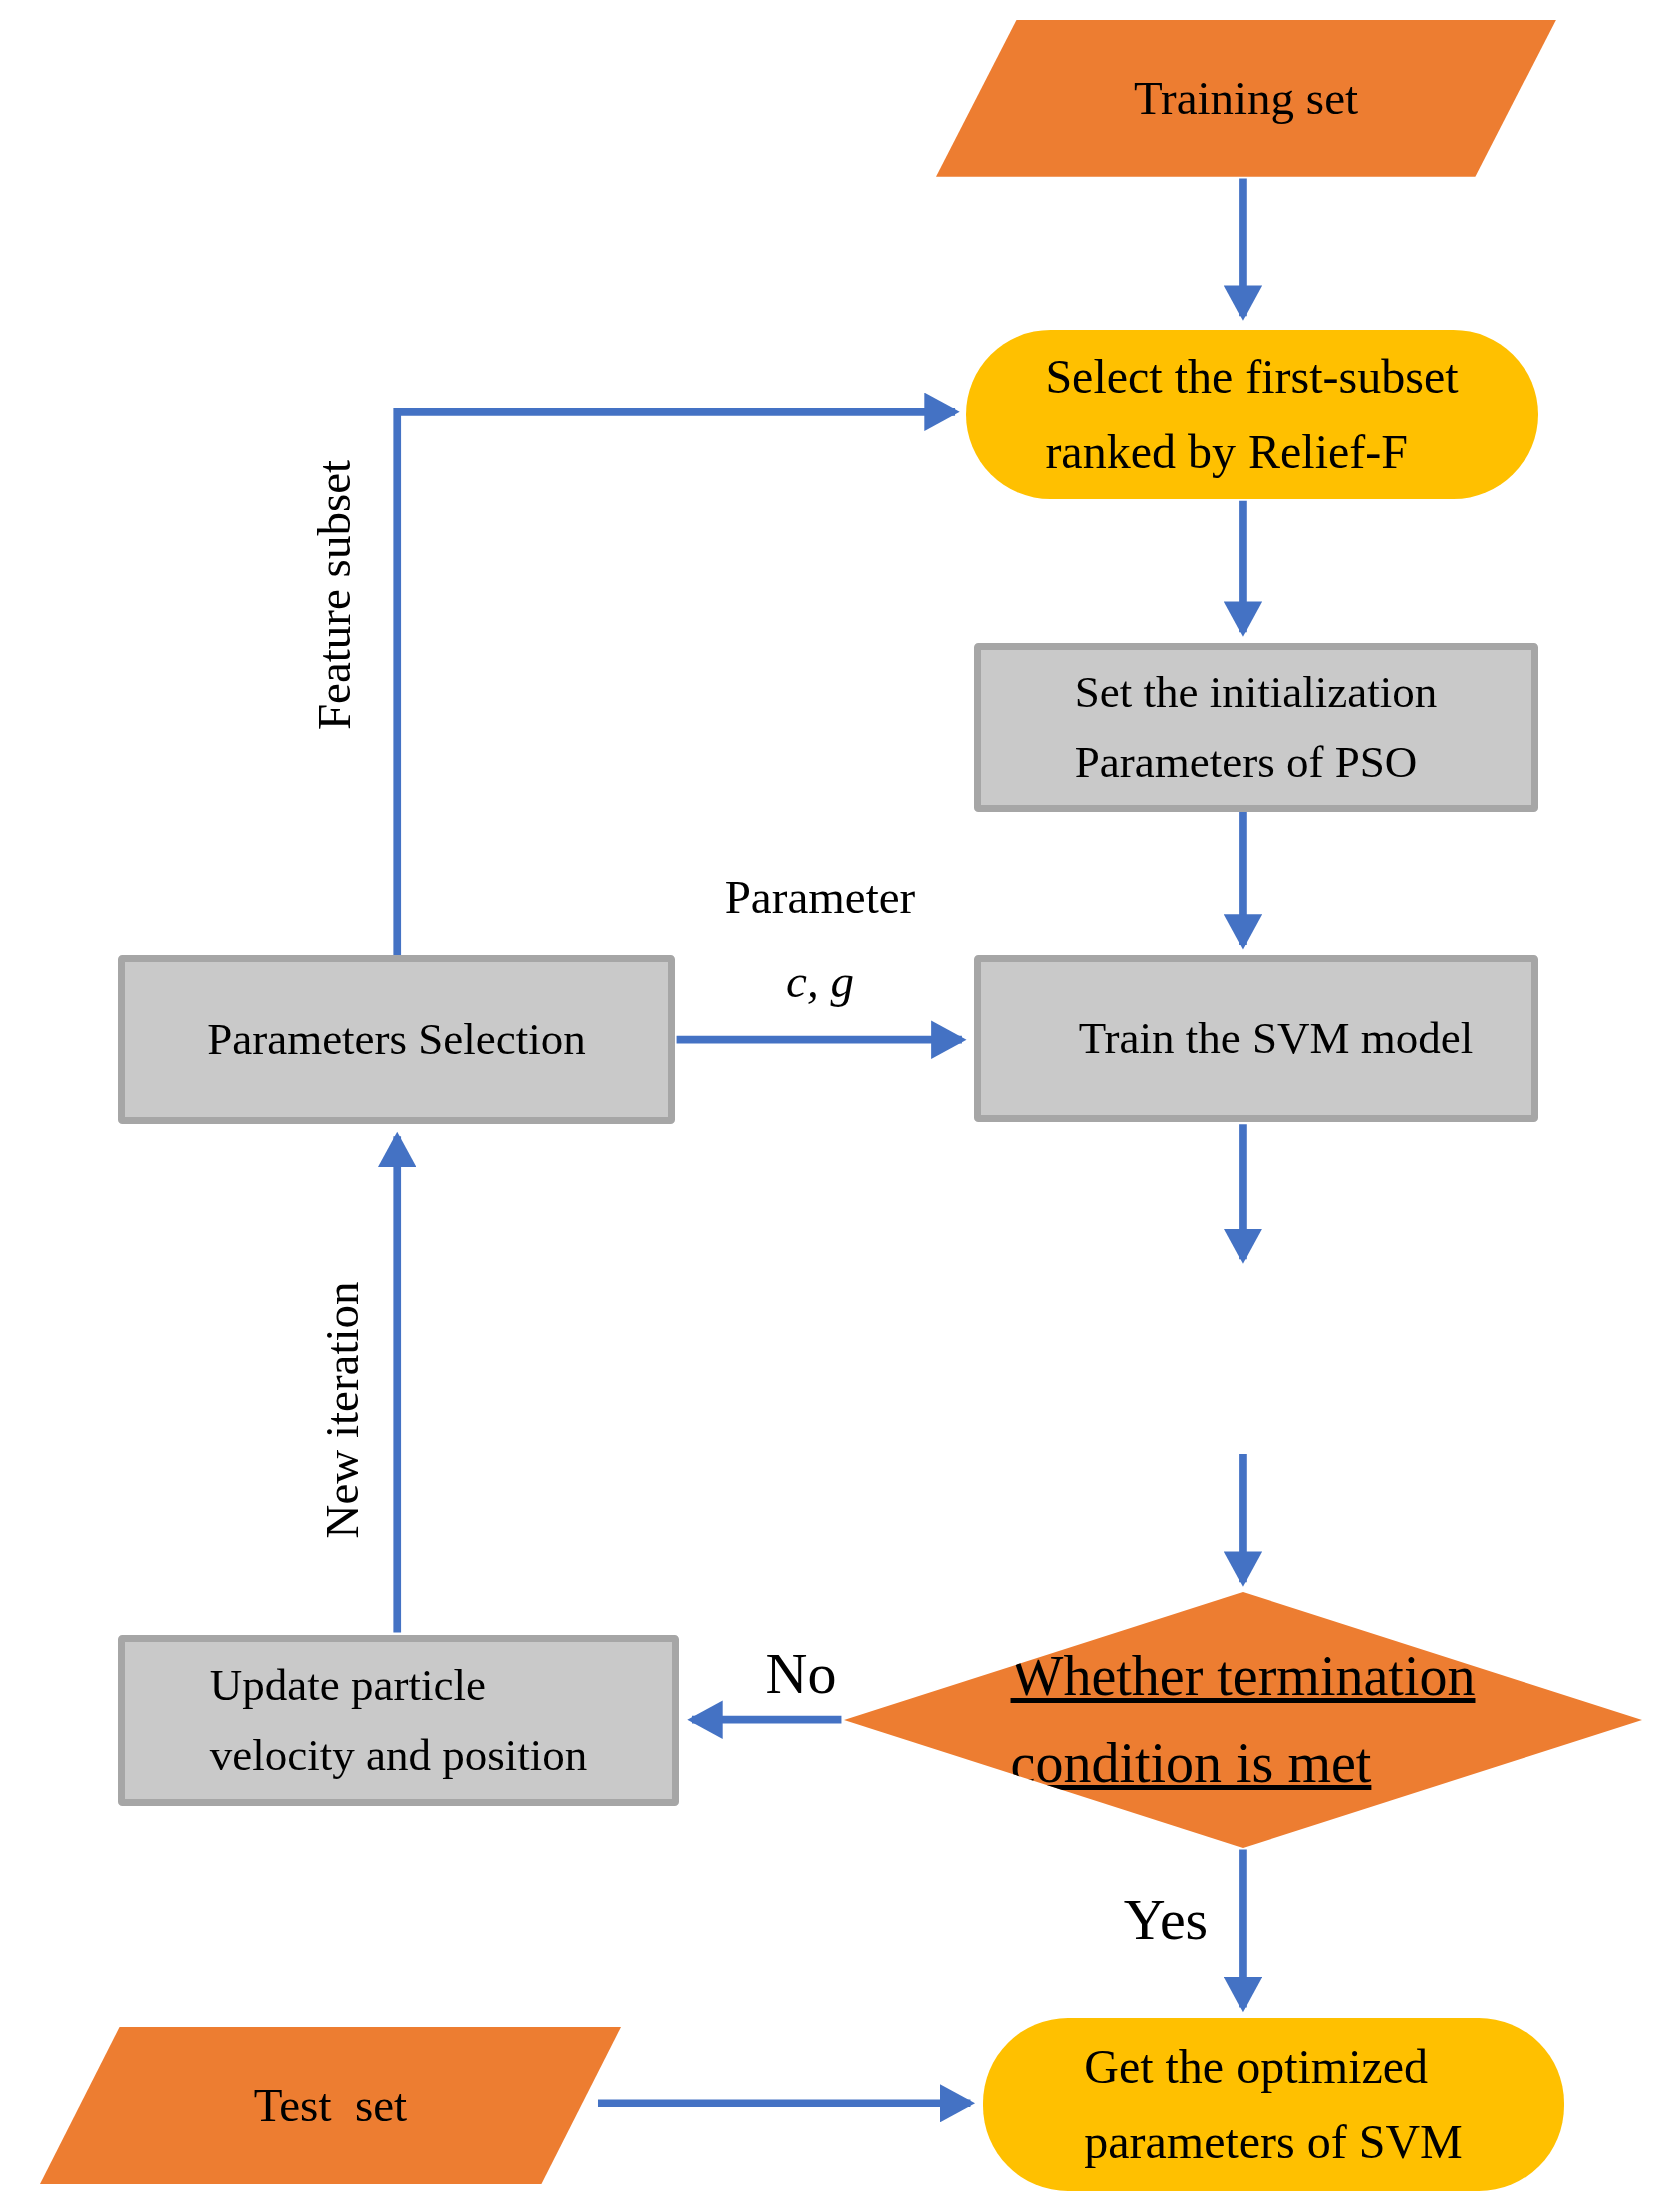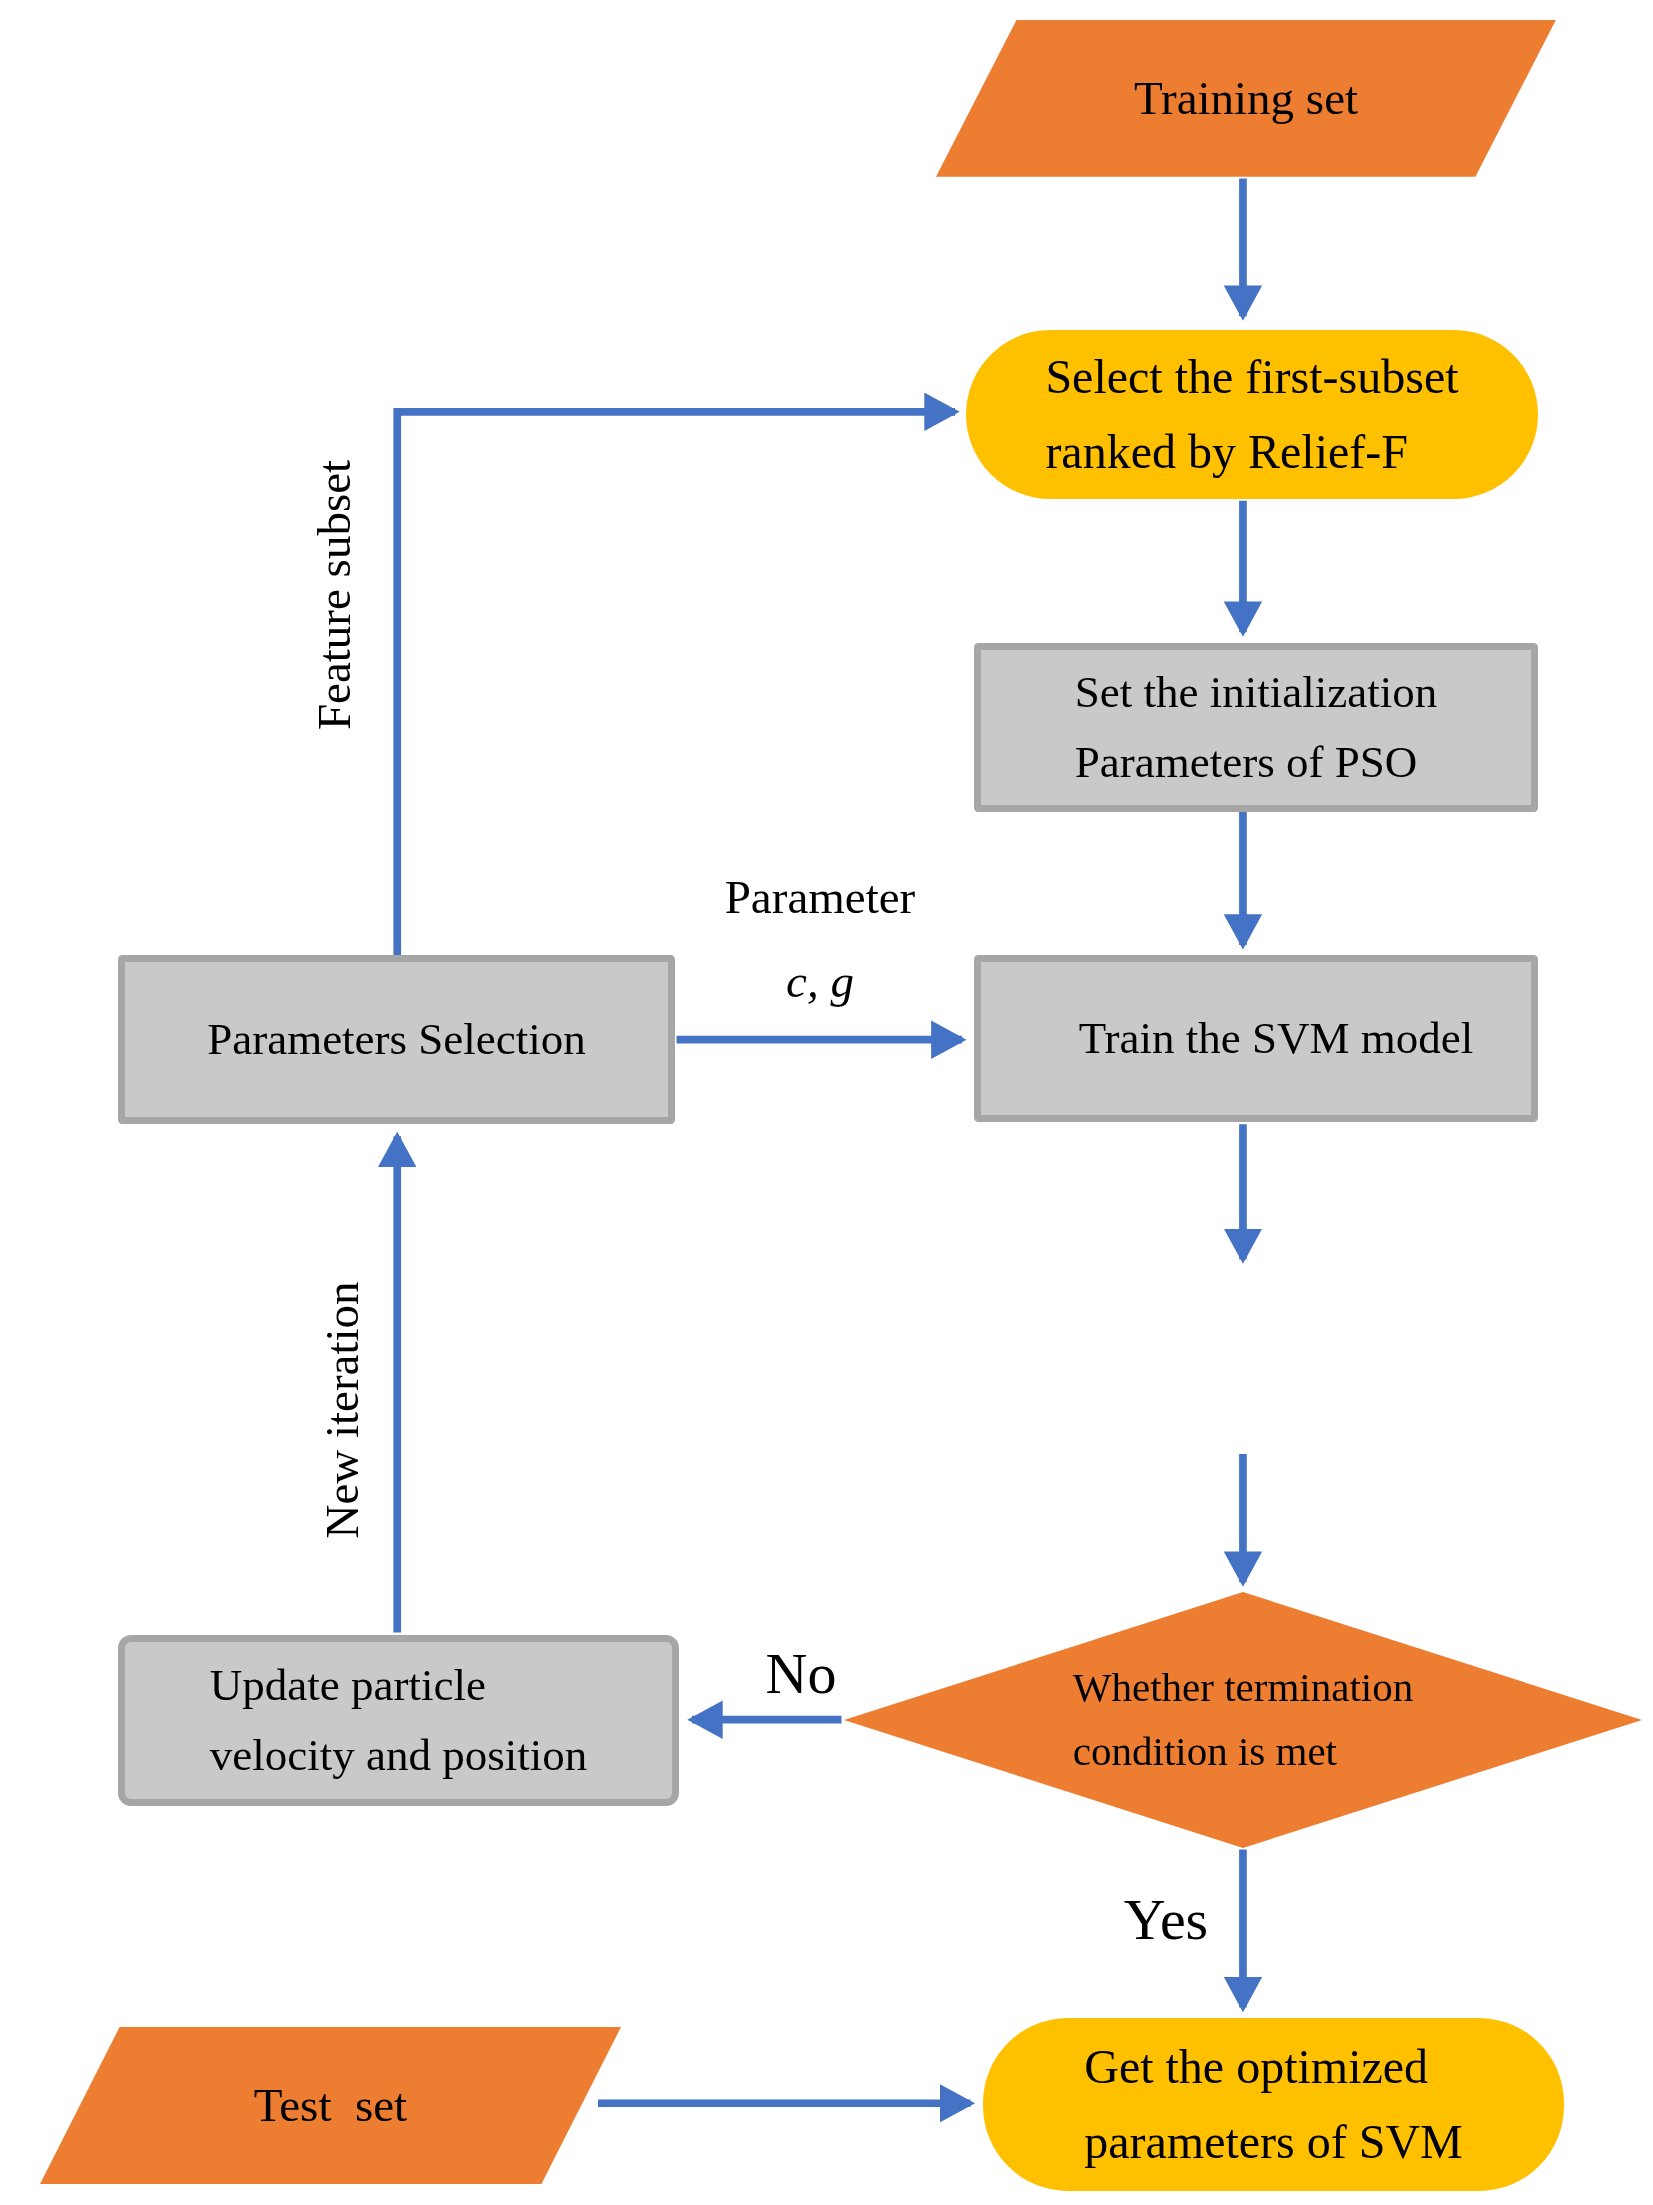--- a/index.html
+++ b/index.html
@@ -30,21 +30,22 @@
   }
   .process{
     background:var(--gray-fill);
     border:7.7px solid var(--gray-border);
     border-radius:4.3px;
     font-size:45px;
   }
   .diamond{
     background:var(--orange);
     clip-path:polygon(50% 0,100% 50%,50% 100%,0 50%);
-    font-size:41px;
+    font-size:56px;
+    text-decoration:underline;
   }
   .edge-label{
     position:absolute;
     display:flex;align-items:center;justify-content:center;
     text-align:center;
     font-size:47px;
   }
   .edge-label.big{font-size:58px;}
   .edge-label.vlabel{transform:rotate(-90deg);transform-origin:center;}
   .edge-label.italic{font-style:italic;}
@@ -99,21 +100,21 @@
   <div class="node process" style="left:118px;top:955px;width:557px;height:169px;">
     <span class="node-label">Parameters Selection</span>
   </div>
 
 
   <div class="node diamond" style="left:844px;top:1592px;width:798px;height:256px;">
     <span class="node-label">Whether termination
 condition is met</span>
   </div>
 
-  <div class="node process" style="left:118px;top:1635px;width:561px;height:171px;border-radius:13px;">
+  <div class="node process" style="left:118px;top:1635px;width:561px;height:171px;">
     <span class="node-label">Update particle
 velocity and position</span>
   </div>
 
   <div class="node parallelogram" style="left:40px;top:2027px;width:581px;height:157px;clip-path:polygon(13.7% 0,100% 0,86.3% 100%,0 100%);">
     <span class="node-label">Test&nbsp;&nbsp;set</span>
   </div>
 
   <div class="node stadium" style="left:983px;top:2018px;width:581px;height:173px;border-radius:85px;">
     <span class="node-label">Get the optimized

